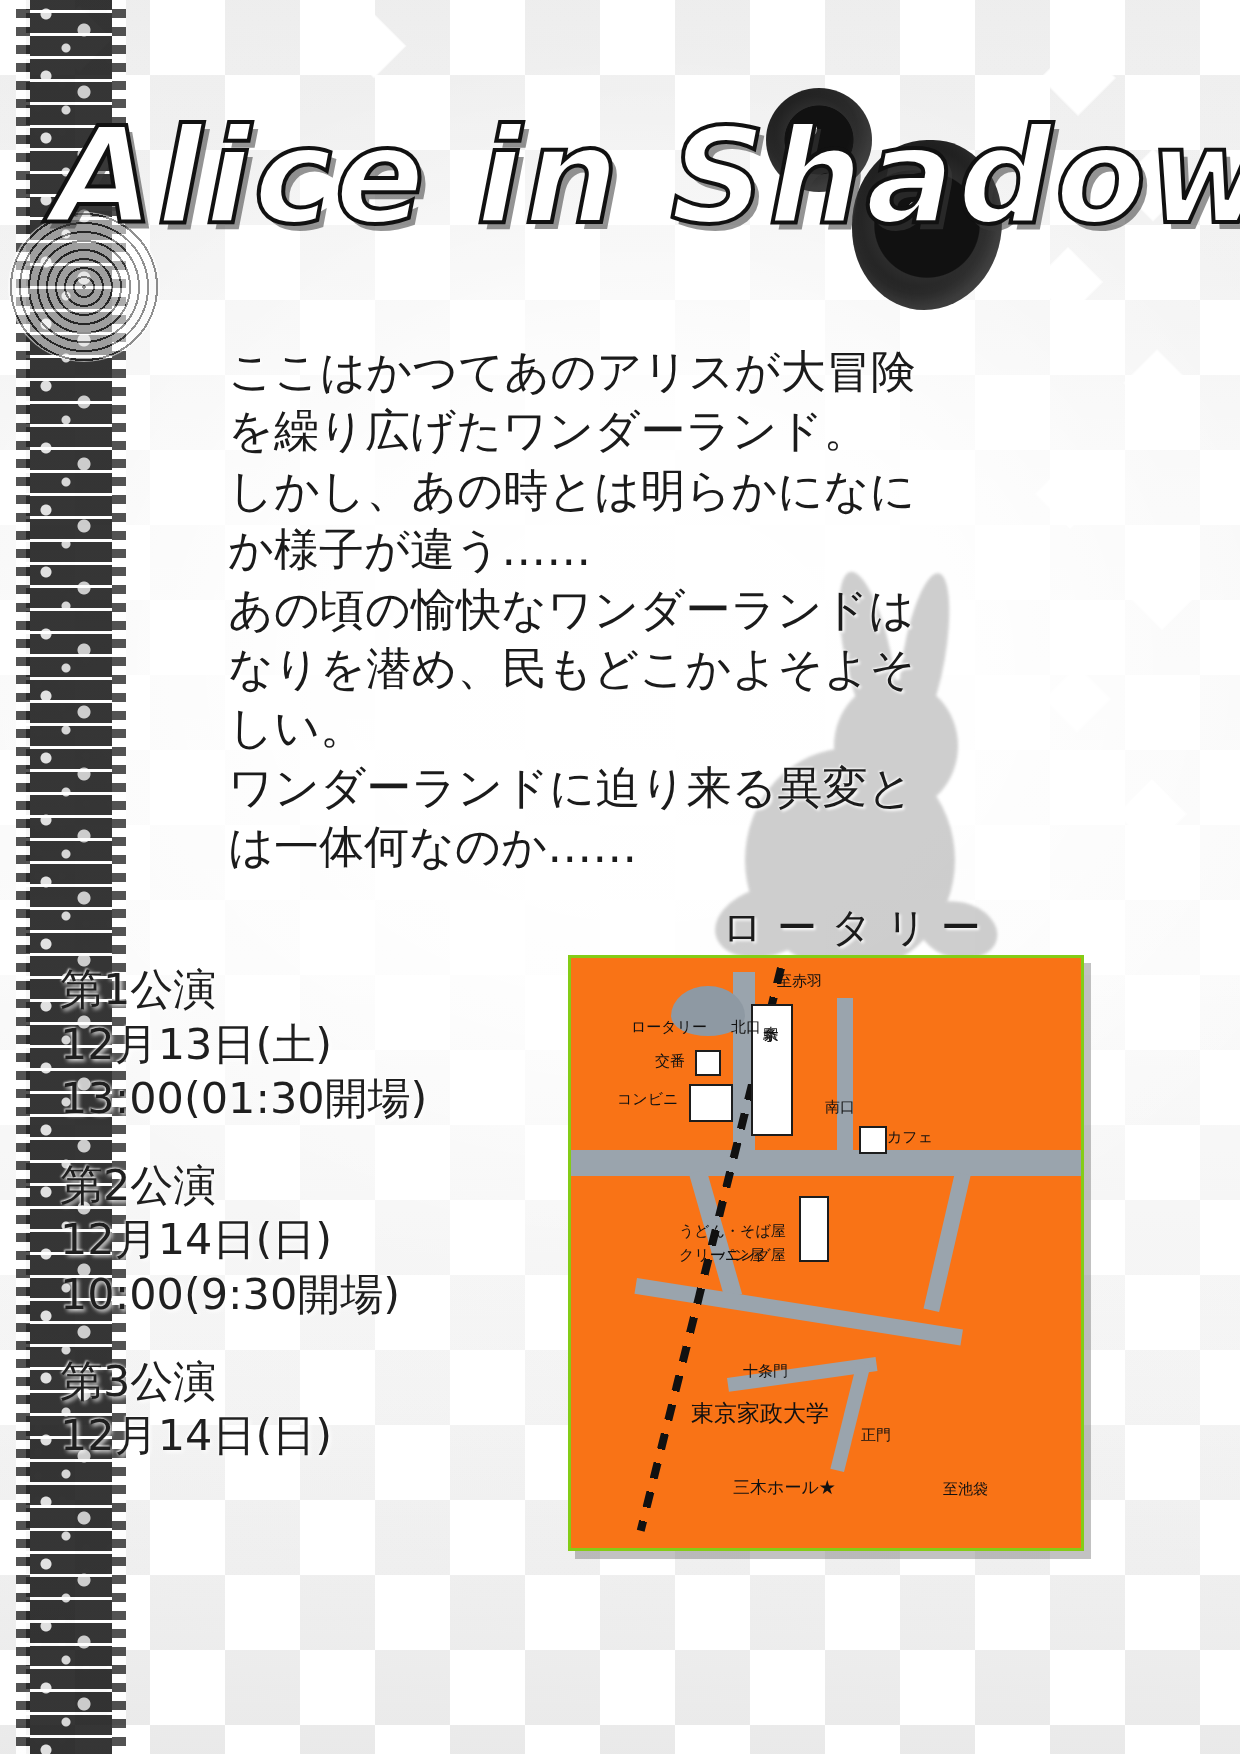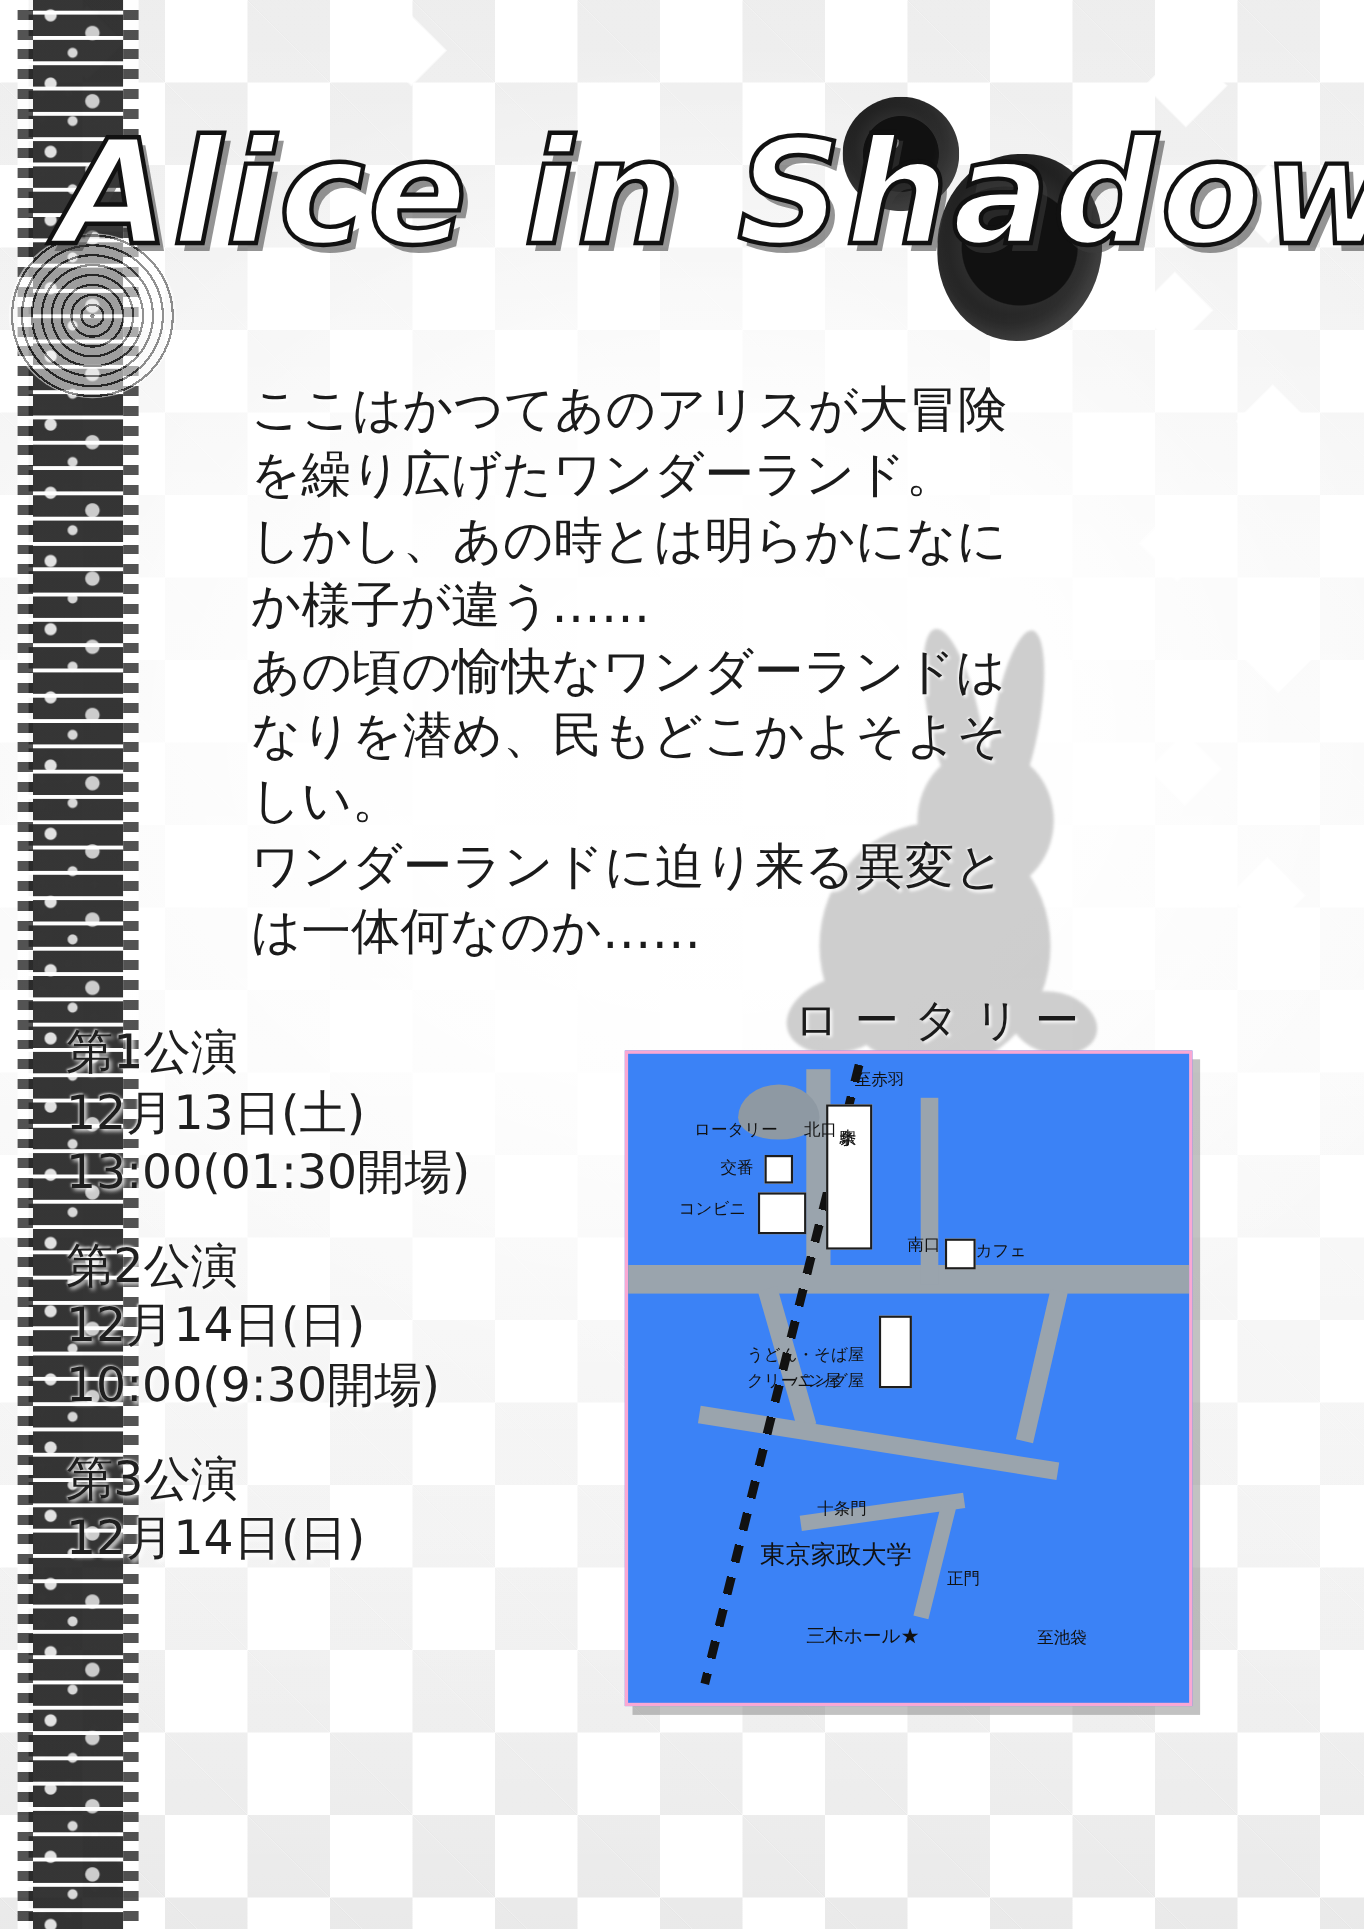--- a/index.html
+++ b/index.html
@@ -147,20 +147,21 @@
     position: absolute;
     left: 60px;
     top: 930px;
     width: 520px;
     font-family: "DejaVu Sans", sans-serif;
     color: #1f1f1f;
     text-shadow: 2px 2px 4px rgba(255,255,255,0.95), -1px -1px 2px rgba(255,255,255,0.85);
   }
   .perf {
     margin-bottom: 30px;
+    margin-top: 32px;
   }
   .perf-line {
     font-size: 43px;
     line-height: 1.27;
     white-space: nowrap;
   }
 
   
   .access-label {
     position: absolute;
@@ -172,22 +173,22 @@
     color: #1b1b1b;
     text-shadow: 2px 2px 3px rgba(255,255,255,0.9);
   }
 
   .map-frame {
     position: absolute;
     left: 568px;
     top: 955px;
     width: 510px;
     height: 590px;
-    background: #3b82f6;
-    border: 3px solid #f9a8d4;
+    background: #f97316;
+    border: 3px solid #84cc16;
     box-shadow: 7px 8px 0 rgba(120,120,120,0.45);
     overflow: hidden;
   }
   .map-inner { position: absolute; inset: 0; }
   .road {
     position: absolute;
     background: #9aa4ad;
   }
   .rail {
     position: absolute;
@@ -315,21 +316,21 @@
       <div class="box" style="left:118px; top:126px; width:40px; height:34px;"></div>
       <div class="box" style="left:288px; top:168px; width:24px; height:24px;"></div>
       <div class="box" style="left:228px; top:238px; width:26px; height:62px;"></div>
 
       <div class="map-text" style="left:206px; top:14px;">至赤羽</div>
       <div class="map-text" style="left:60px; top:60px;">ロータリー</div>
       <div class="map-text" style="left:160px; top:60px;">北口</div>
       <div class="map-text v" style="left:190px; top:56px;">十条駅</div>
       <div class="map-text" style="left:84px; top:94px;">交番</div>
       <div class="map-text" style="left:46px; top:132px;">コンビニ</div>
-      <div class="map-text" style="left:254px; top:164px;text-align:right;">南口</div>
+      <div class="map-text" style="left:254px; top:140px;text-align:right;">南口</div>
       <div class="map-text" style="left:316px; top:170px;">カフェ</div>
       <div class="map-text" style="left:148px; top:240px;margin-top:48px;">パン屋</div>
       <div class="map-text" style="left:108px; top:264px;">うどん・そば屋</div>
       <div class="map-text" style="left:108px; top:288px;">クリーニング屋</div>
       <div class="map-text" style="left:172px; top:404px;">十条門</div>
       <div class="map-text" style="left:120px; top:440px; font-size:23px;">東京家政大学</div>
       <div class="map-text" style="left:290px; top:468px;">正門</div>
       <div class="map-text" style="left:162px; top:518px; font-size:17px;">三木ホール★</div>
       <div class="map-text" style="left:372px; top:522px;">至池袋</div>
     </div>

